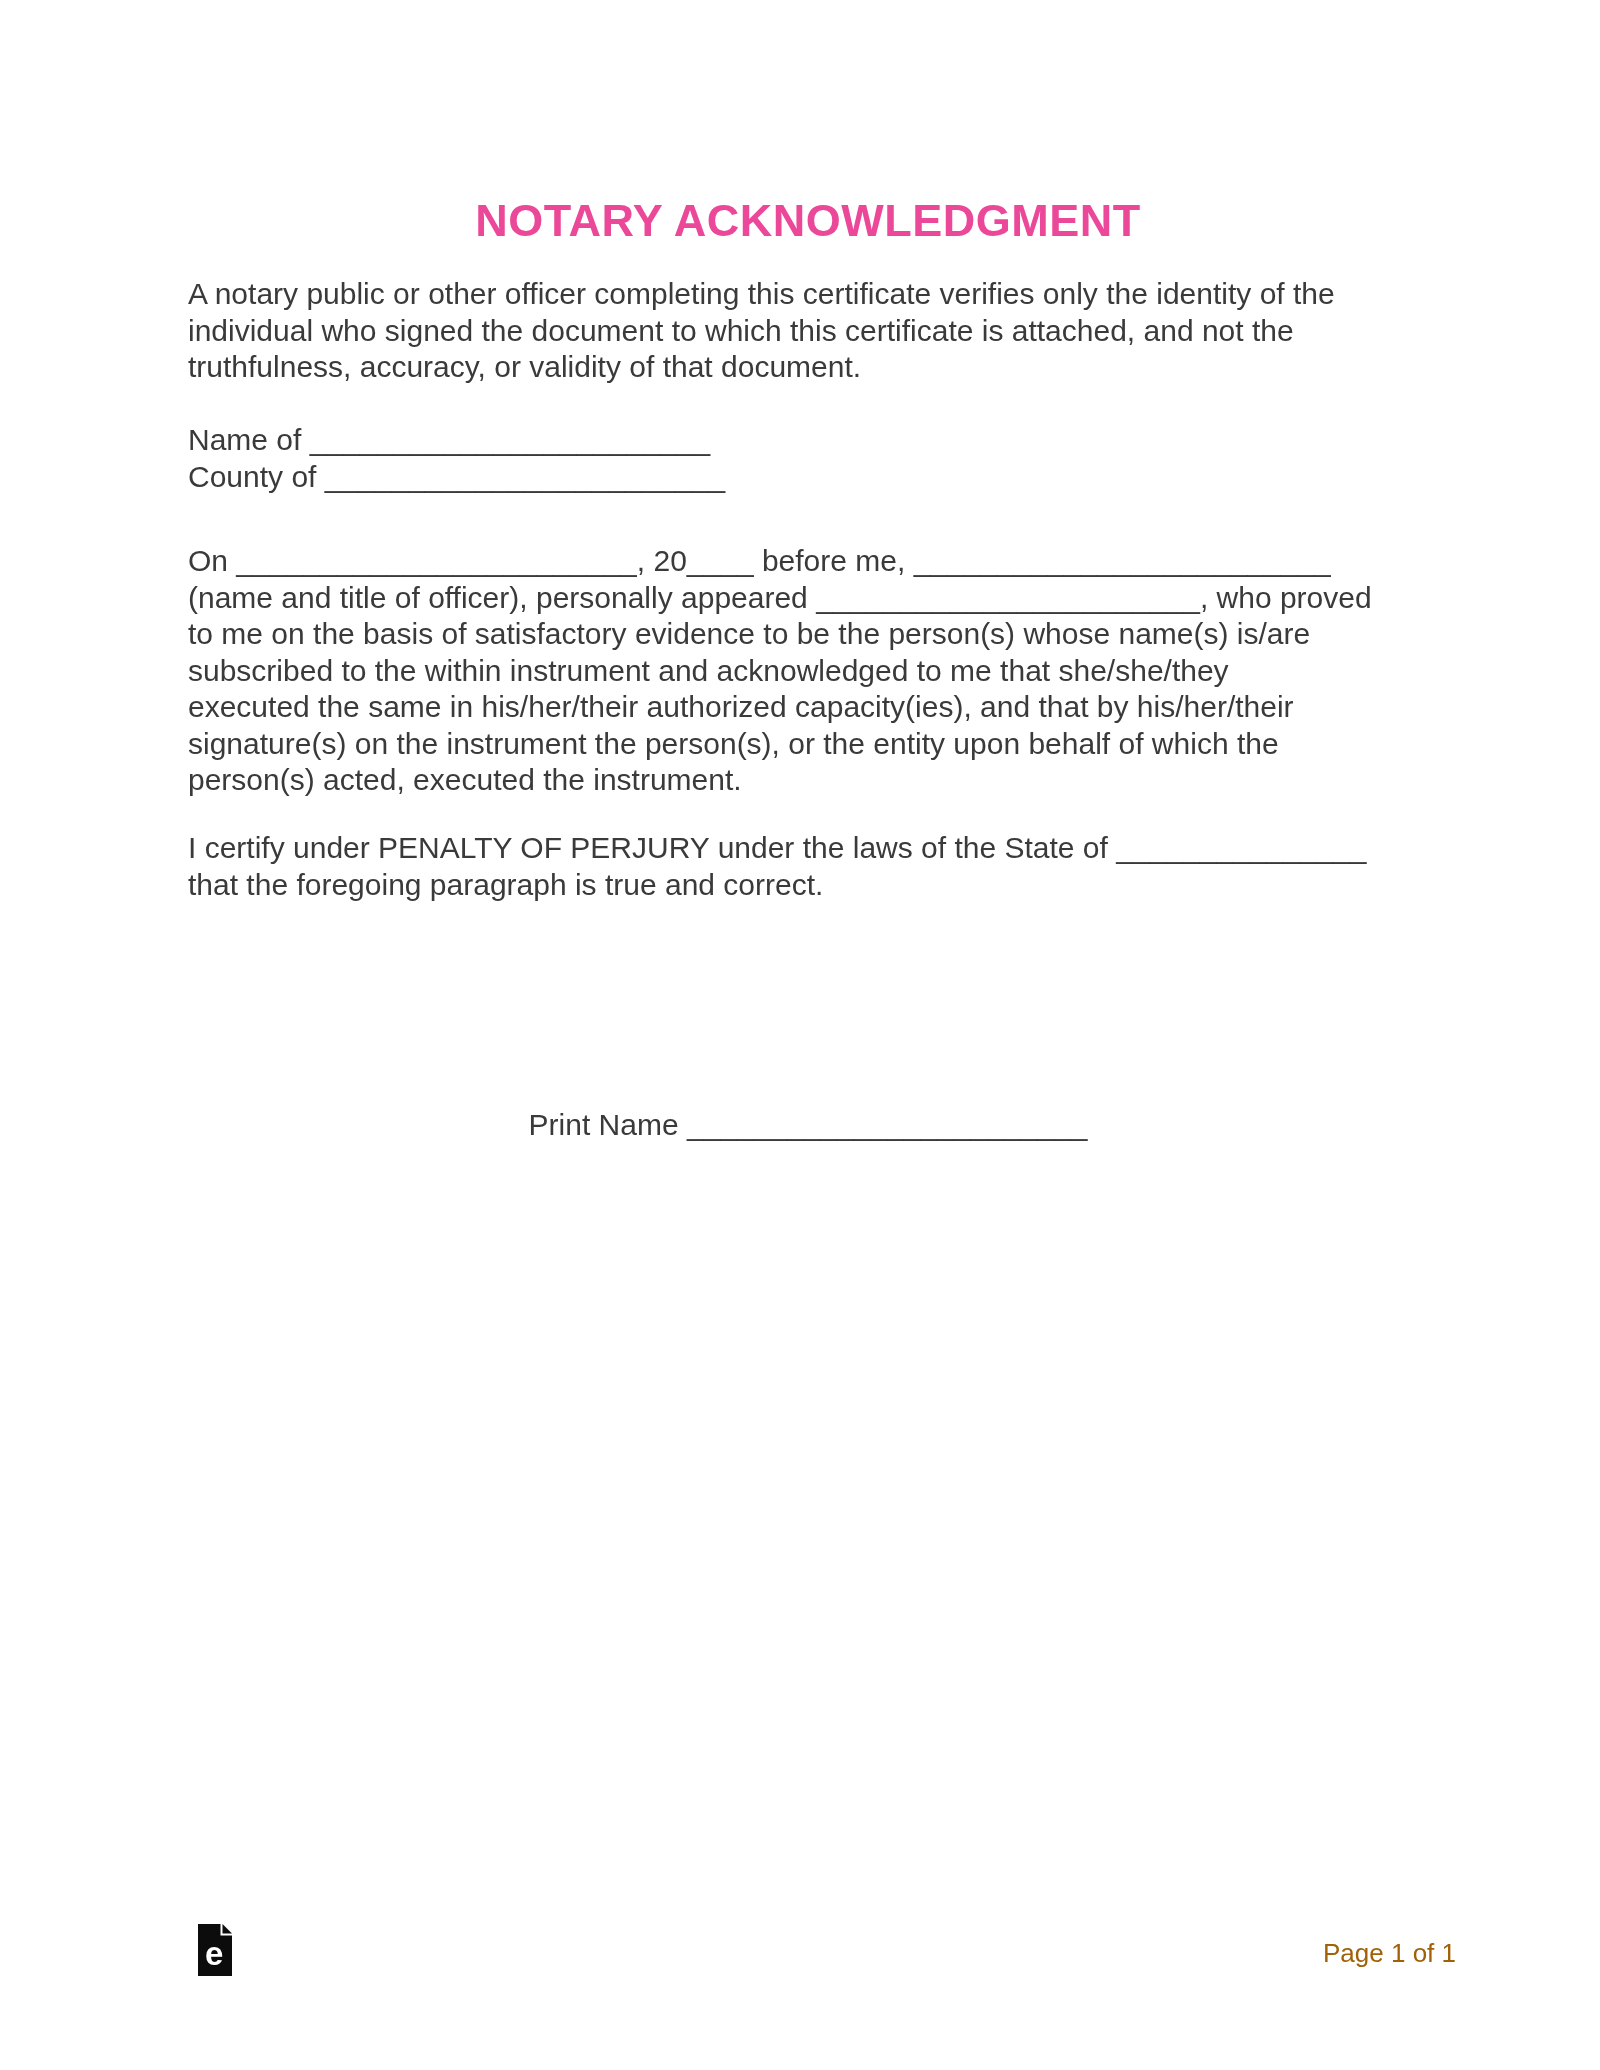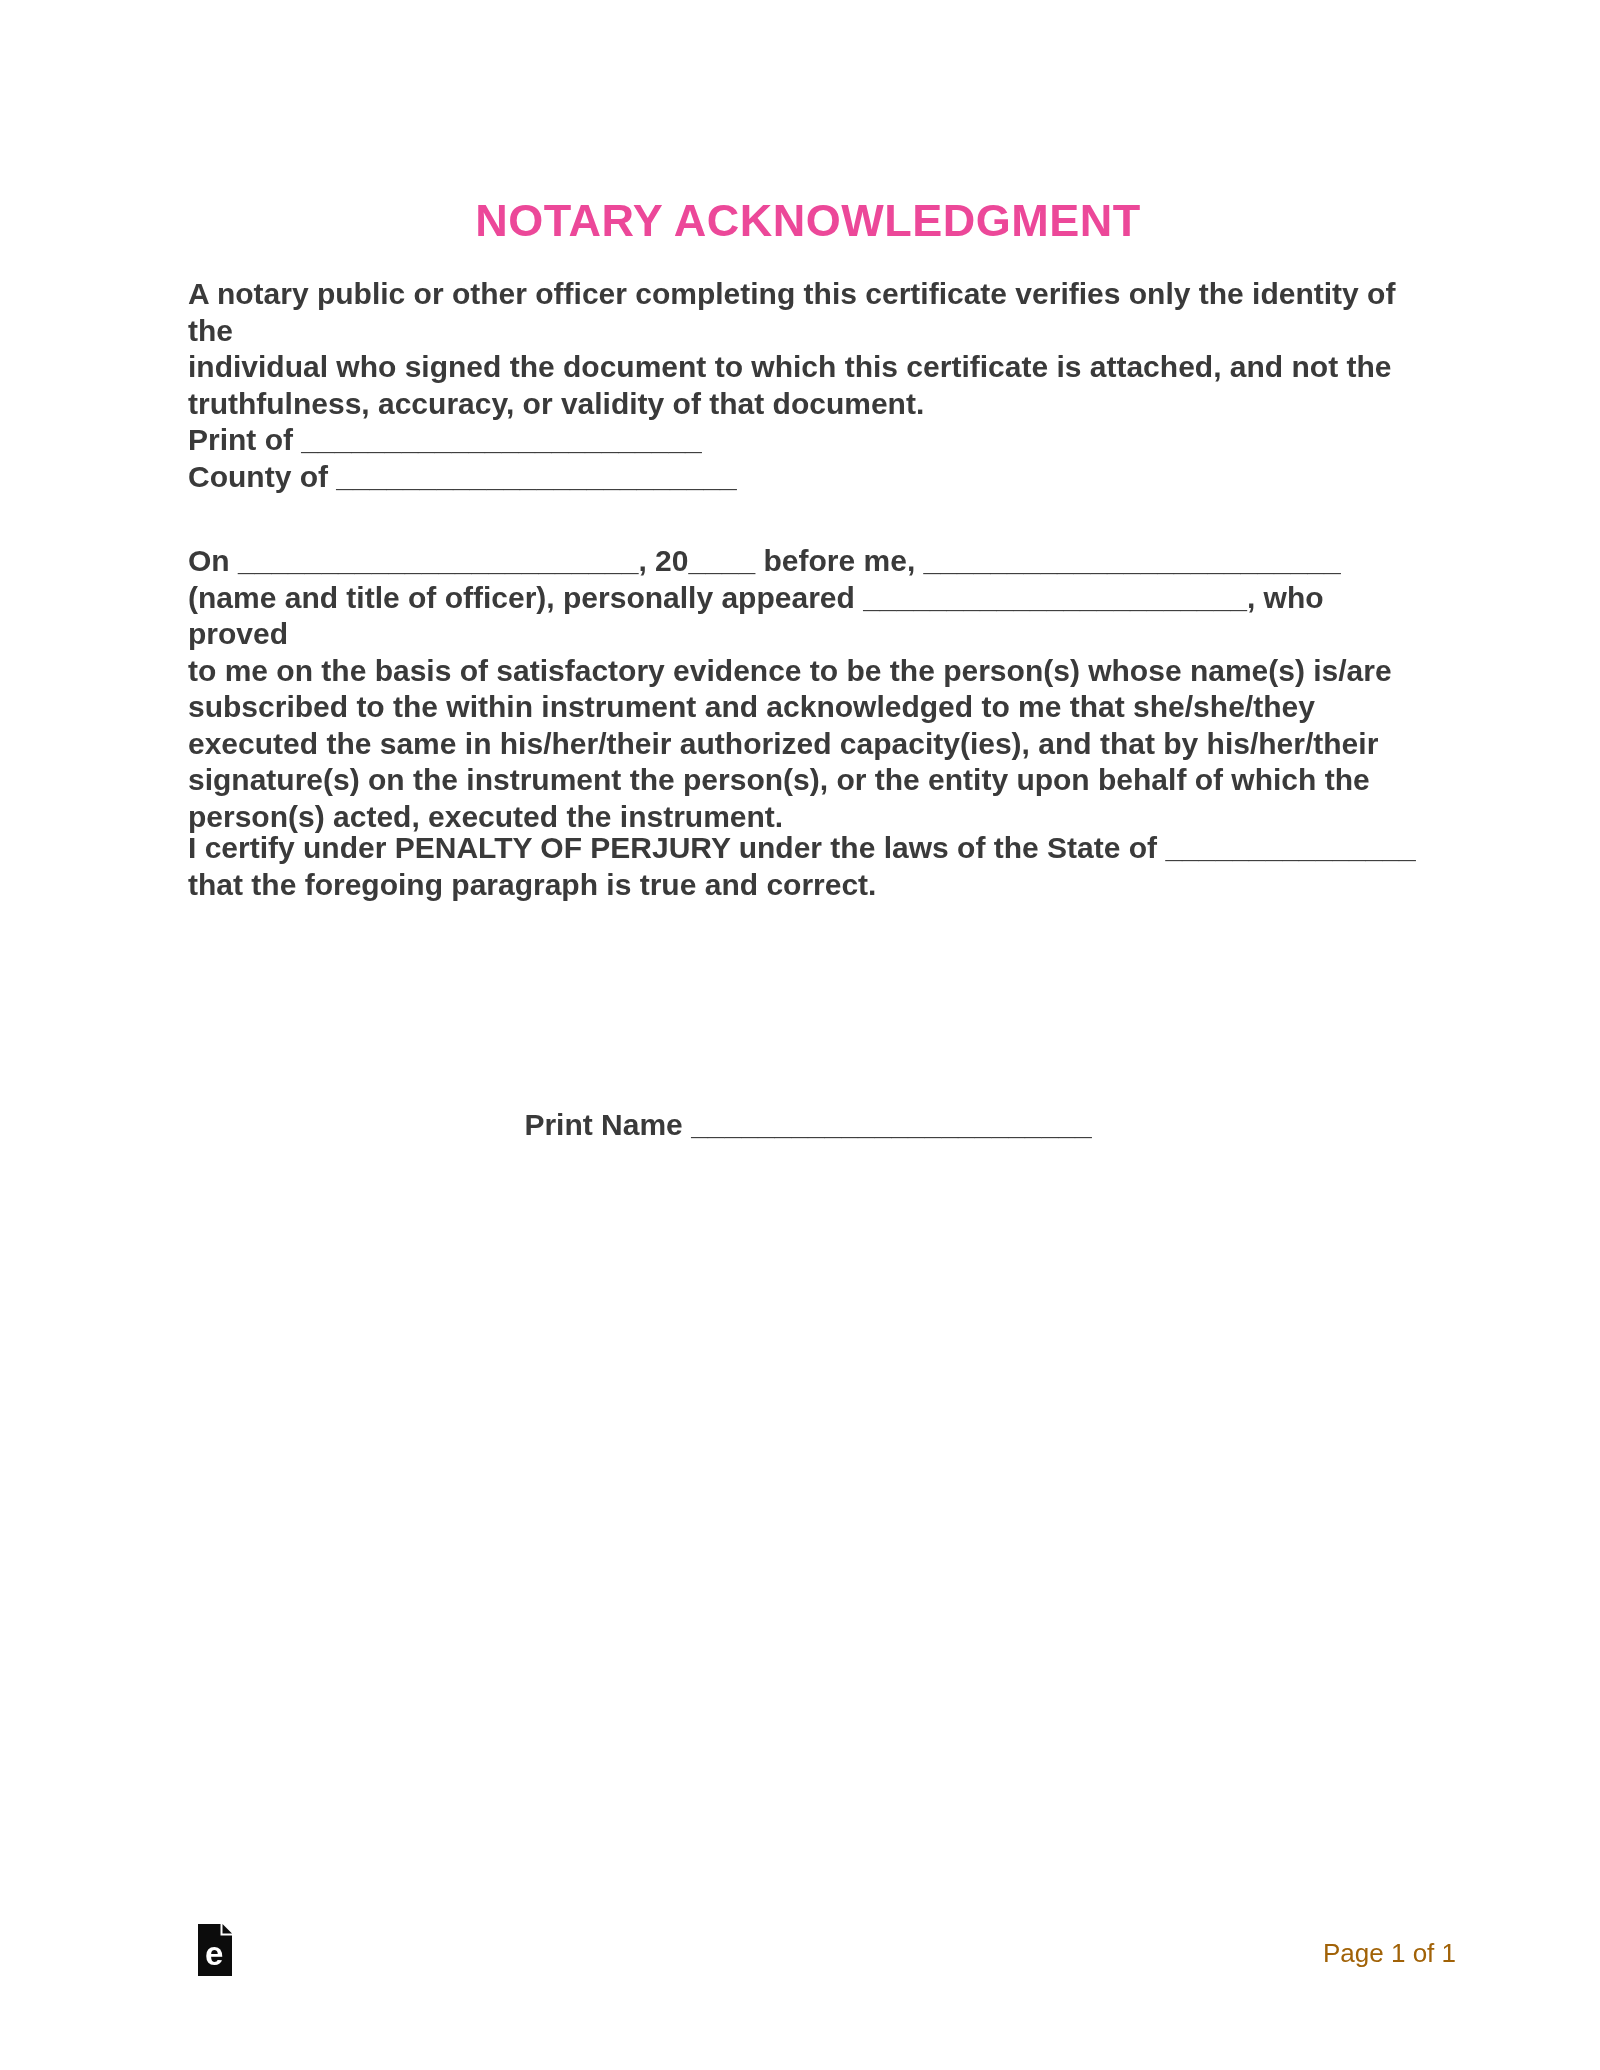--- a/index.html
+++ b/index.html
@@ -28,21 +28,20 @@
     line-height: 50px;
     font-weight: bold;
     color: #ec4899;
     letter-spacing: 0.5px;
   }
   .block {
     position: absolute;
     left: 188px;
     width: 1240px;
     white-space: pre-line;
-    font-weight: bold;
   }
   .disclaimer   { top: 276px; }
   .state-county { top: 422px; }
   .ack-body     { top: 527px; margin-top: 16px; }
   .certify      { top: 818px; margin-top: 12px; }
   .witness      { top: 926px; }
   .signature-row { top: 1034px; white-space: normal; }
   .print-row     { top: 1107px; white-space: normal; text-align: center; }
 
   .sig-field-box {
@@ -80,21 +79,21 @@
 <body>
 
 <div class="page">
 
   <div class="doc-title">NOTARY ACKNOWLEDGMENT</div>
 
   <div class="block disclaimer">A notary public or other officer completing this certificate verifies only the identity of the
 individual who signed the document to which this certificate is attached, and not the
 truthfulness, accuracy, or validity of that document.</div>
 
-  <div class="block state-county">Print of ________________________
+  <div class="block state-county">Name of ________________________
 County of ________________________</div>
 
   <div class="block ack-body">On ________________________, 20____ before me, _________________________
 (name and title of officer), personally appeared _______________________, who proved
 to me on the basis of satisfactory evidence to be the person(s) whose name(s) is/are
 subscribed to the within instrument and acknowledged to me that she/she/they
 executed the same in his/her/their authorized capacity(ies), and that by his/her/their
 signature(s) on the instrument the person(s), or the entity upon behalf of which the
 person(s) acted, executed the instrument.</div>
 

